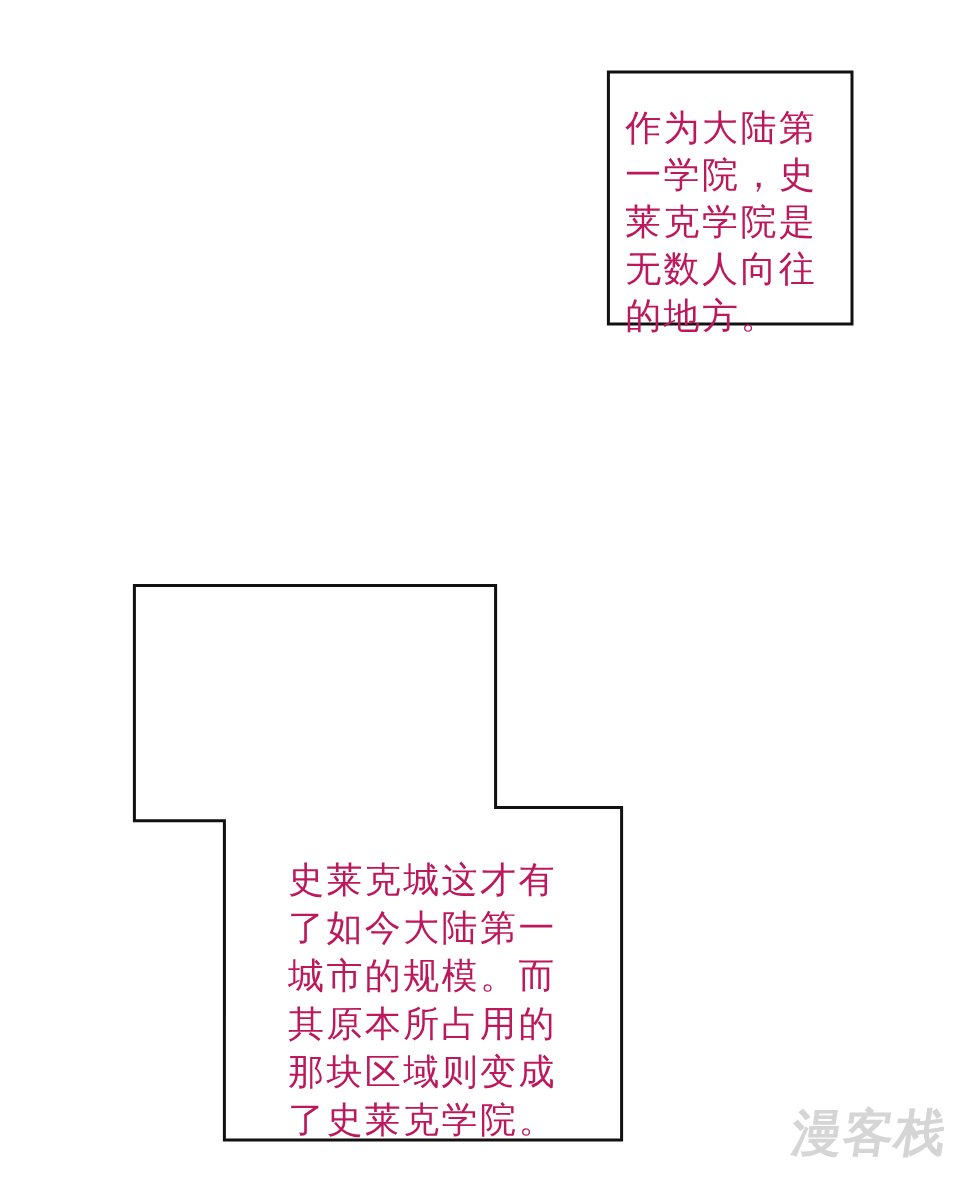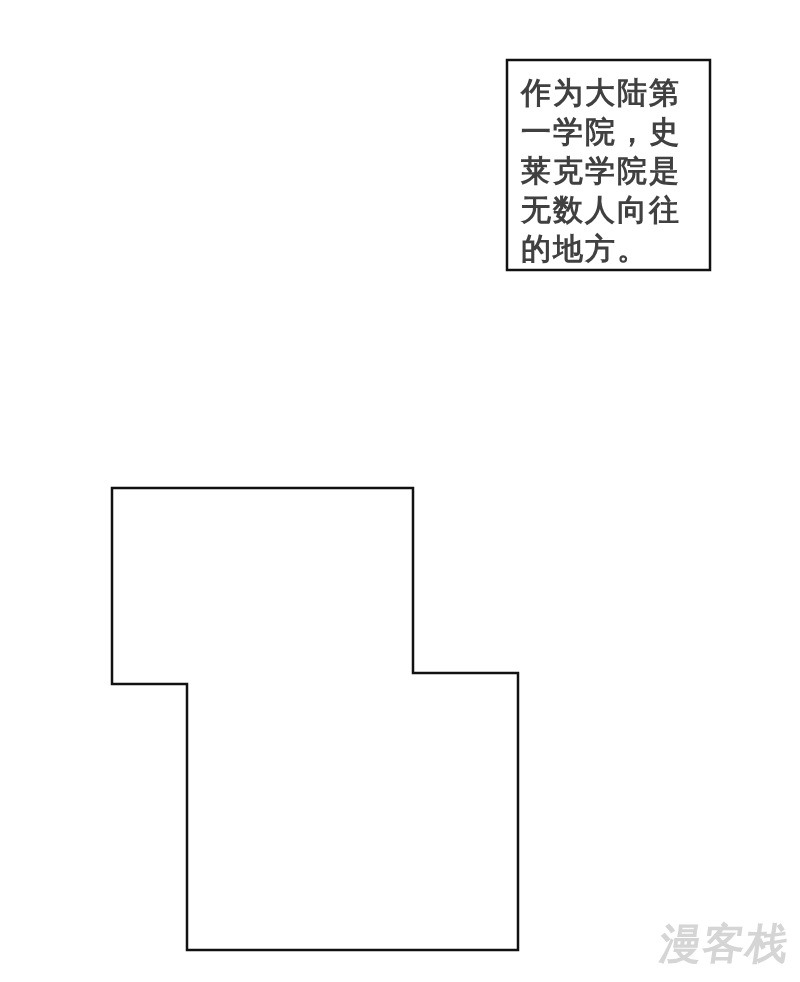--- a/index.html
+++ b/index.html
@@ -18,22 +18,23 @@
   .outline-layer {
     position: absolute;
     left: 0;
     top: 0;
     width: 800px;
     height: 982px;
   }
   .bubble-text {
     position: absolute;
     white-space: pre-line;
-    color: #404040;
-    font-weight: 700;
+    color: #be185d;
+    font-weight: 400;
+    margin-top: 15px;
   }
   .bubble-text.b1 {
     left: 521px;
     top: 73px;
     font-size: 30px;
     line-height: 39px;
     letter-spacing: 2px;
   }
   .bubble-text.b2 {
     left: 119px;
@@ -73,16 +74,22 @@
     <path d="M112,488 L413,488 L413,673 L518,673 L518,950 L187,950 L187,684 L112,684 Z" fill="#ffffff" stroke="#111111" stroke-width="2.5" stroke-linejoin="miter"></path>
   </svg>
 
   <div class="bubble-text b1">作为大陆第
 一学院，史
 莱克学院是
 无数人向往
 的地方。</div>
 
 
+  <div class="bubble-text b3">史莱克城这才有
+了如今大陆第一
+城市的规模。而
+其原本所占用的
+那块区域则变成
+了史莱克学院。</div>
 
   <div class="watermark">漫客栈</div>
 
 </div>
 
 </body></html>

